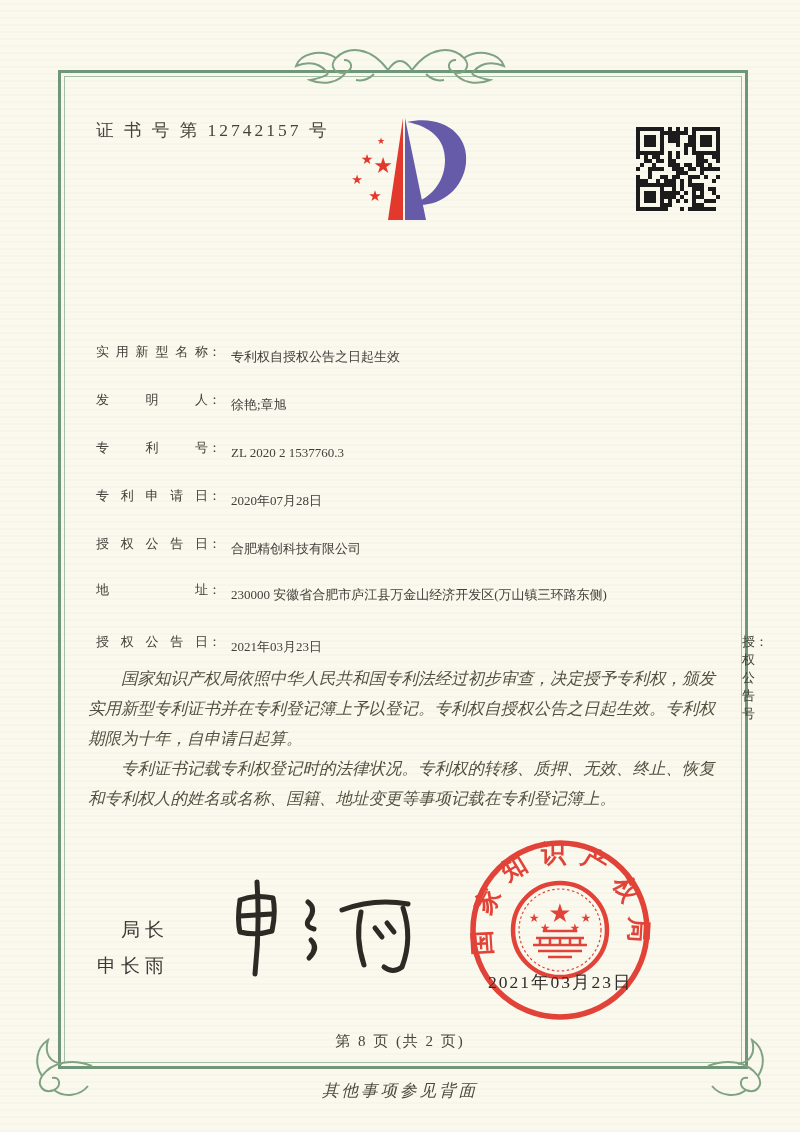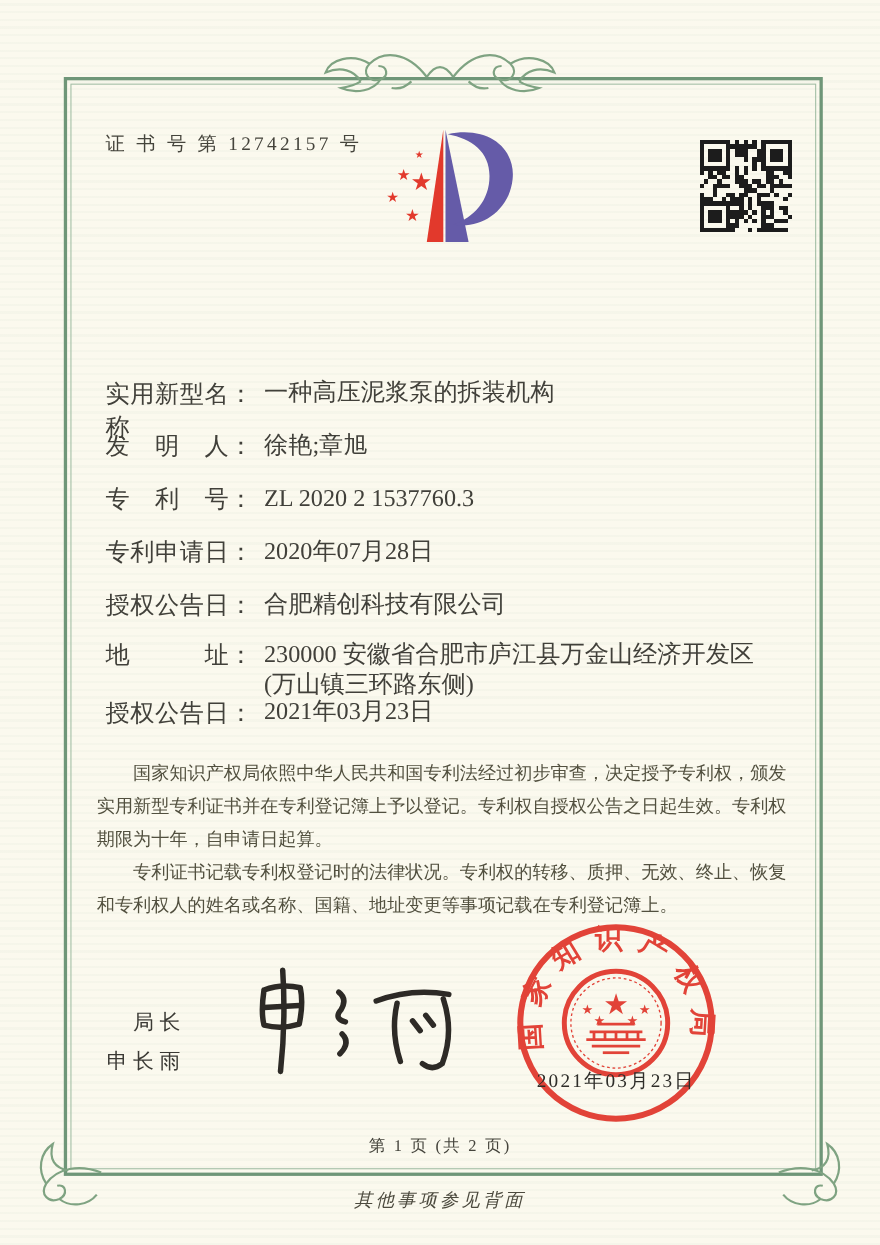--- a/index.html
+++ b/index.html
@@ -11,27 +11,27 @@
   }
   .frame{position:absolute;left:58px;top:70px;width:684px;height:993px;
     border:3px solid #6f9678;}
   .frame-inner{position:absolute;left:3px;top:3px;right:3px;bottom:3px;
     border:1px solid #a3bfa6;}
   .cert-no{position:absolute;left:96px;top:118px;font-size:17.5px;letter-spacing:3px;color:#45443c;}
   .logo{position:absolute;left:333px;top:108px;}
   .qr{position:absolute;left:636px;top:127px;width:84px;height:84px;}
   .title{position:absolute;left:0;top:240px;width:100%;text-align:center;
     font-size:42px;font-weight:600;letter-spacing:9px;color:#2e2d29;}
-  .fieldrow{position:absolute;left:96px;font-size:22px;display:flex;align-items:flex-start;color:#41403a;}
+  .fieldrow{position:absolute;left:96px;font-size:13px;display:flex;align-items:flex-start;color:#41403a;}
   .flabel{display:inline-block;width:112px;text-align:justify;text-align-last:justify;}
   .fcolon{display:inline-block;margin-right:10px;}
   .fvalue{display:inline-block;max-width:460px;line-height:27px;}
   .grantrow2{position:absolute;left:420px;top:0;display:flex;}
   .paras{position:absolute;left:88px;top:664px;width:634px;font-size:16.5px;line-height:30px;
-    color:#52503f;margin-top:24px;}
+    color:#52503f;font-style:italic;}
   .paras p{margin:0;text-indent:2em;}
   .signer{position:absolute;left:97px;top:912px;font-size:19px;letter-spacing:5px;color:#3a3934;line-height:36px;text-align:right;}
   .signature{position:absolute;left:212px;top:868px;}
   .seal{position:absolute;left:458px;top:828px;opacity:.92;}
   .seal-date{position:absolute;left:488px;top:970px;font-size:17.5px;letter-spacing:2px;color:#2e2d29;z-index:3;}
   .page-info{position:absolute;left:0;top:1032px;width:100%;text-align:center;font-size:15px;letter-spacing:2px;color:#45443c;}
   .back-note{position:absolute;left:0;top:1080px;width:100%;text-align:center;font-size:16.5px;
     letter-spacing:3px;font-style:italic;color:#4c4a3e;}
   .orn-top{position:absolute;left:270px;top:36px;}
   .orn-bl{position:absolute;left:28px;top:1028px;}
@@ -336,21 +336,21 @@
       <rect x="16" y="20" width="1" height="1" fill="#1c1c1c"></rect>
       <rect x="17" y="20" width="1" height="1" fill="#1c1c1c"></rect>
       <rect x="18" y="20" width="1" height="1" fill="#1c1c1c"></rect>
       <rect x="19" y="20" width="1" height="1" fill="#1c1c1c"></rect>
     </svg>
 
 
   <div class="fieldrow" style="top:343px">
     <span class="flabel">实用新型名称</span>
       <span class="fcolon">：</span>
-      <span class="fvalue">一种高压泥浆泵的拆装机构</span>
+      <span class="fvalue">专利权自授权公告之日起生效</span>
   </div>
   <div class="fieldrow" style="top:391px">
     <span class="flabel">发明人</span>
       <span class="fcolon">：</span>
       <span class="fvalue">徐艳;章旭</span>
   </div>
   <div class="fieldrow" style="top:439px">
     <span class="flabel">专利号</span>
       <span class="fcolon">：</span>
       <span class="fvalue">ZL 2020 2 1537760.3</span>
@@ -427,16 +427,16 @@
         <path d="M-17,1 L17,1"></path>
         <path d="M-20,8 L-20,15 M-10,8 L-10,15 M0,8 L0,15 M10,8 L10,15 M20,8 L20,15"></path>
         <path d="M-27,15 L27,15"></path>
         <path d="M-22,21 L22,21"></path>
         <path d="M-12,27 L12,27"></path>
       </g>
     </g>
   </svg>
   <div class="seal-date">2021年03月23日</div>
 
-  <div class="page-info">第 1 页 (共 2 页)</div>
+  <div class="page-info">第 8 页 (共 2 页)</div>
   <div class="back-note">其他事项参见背面</div>
 
 </div>
 
 </body></html>

